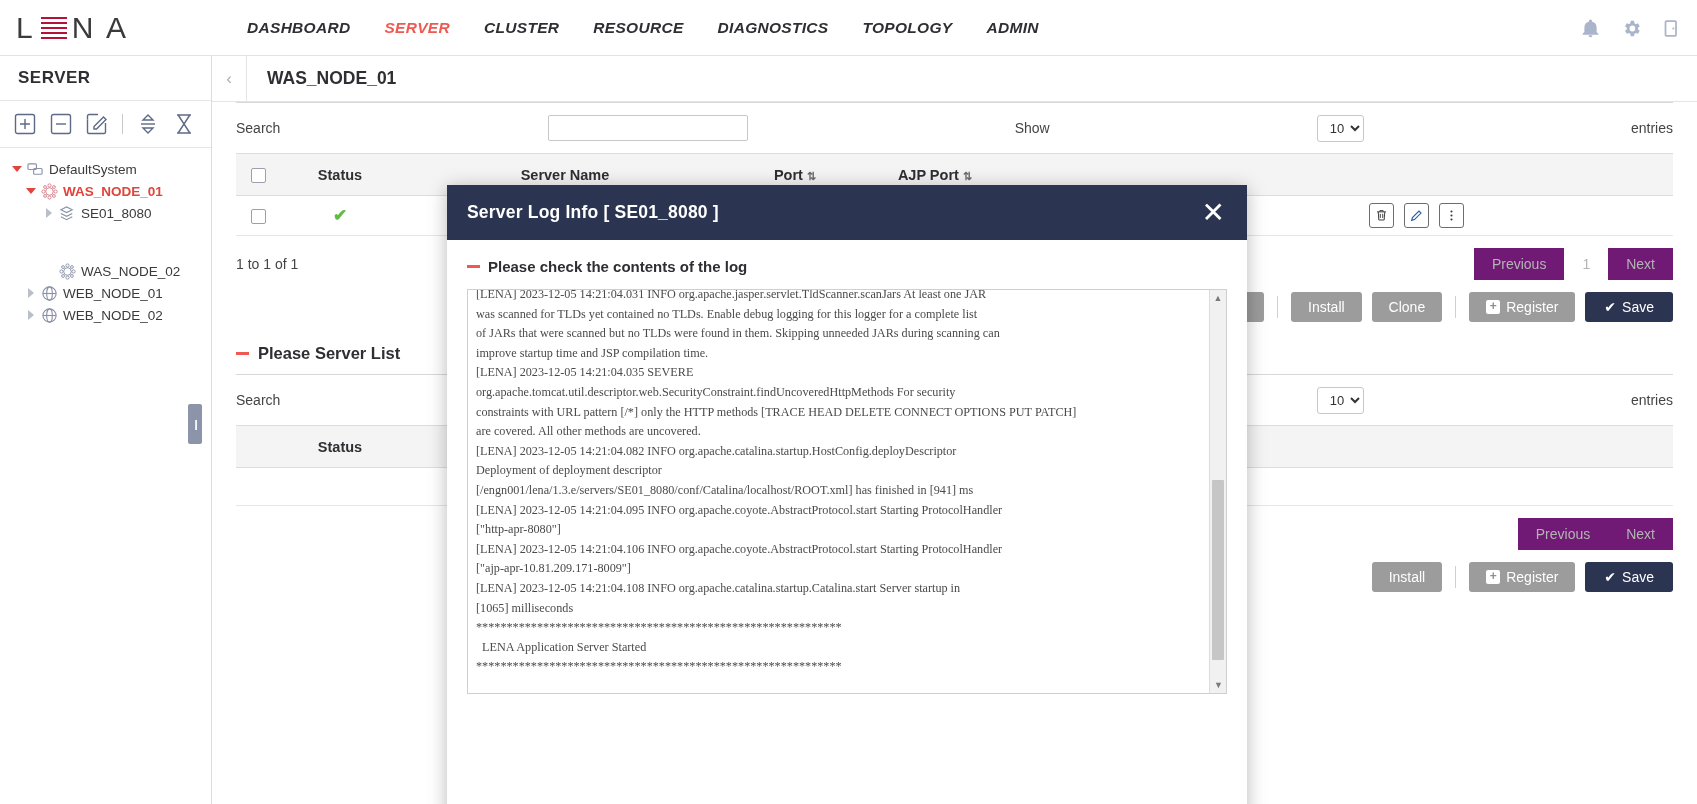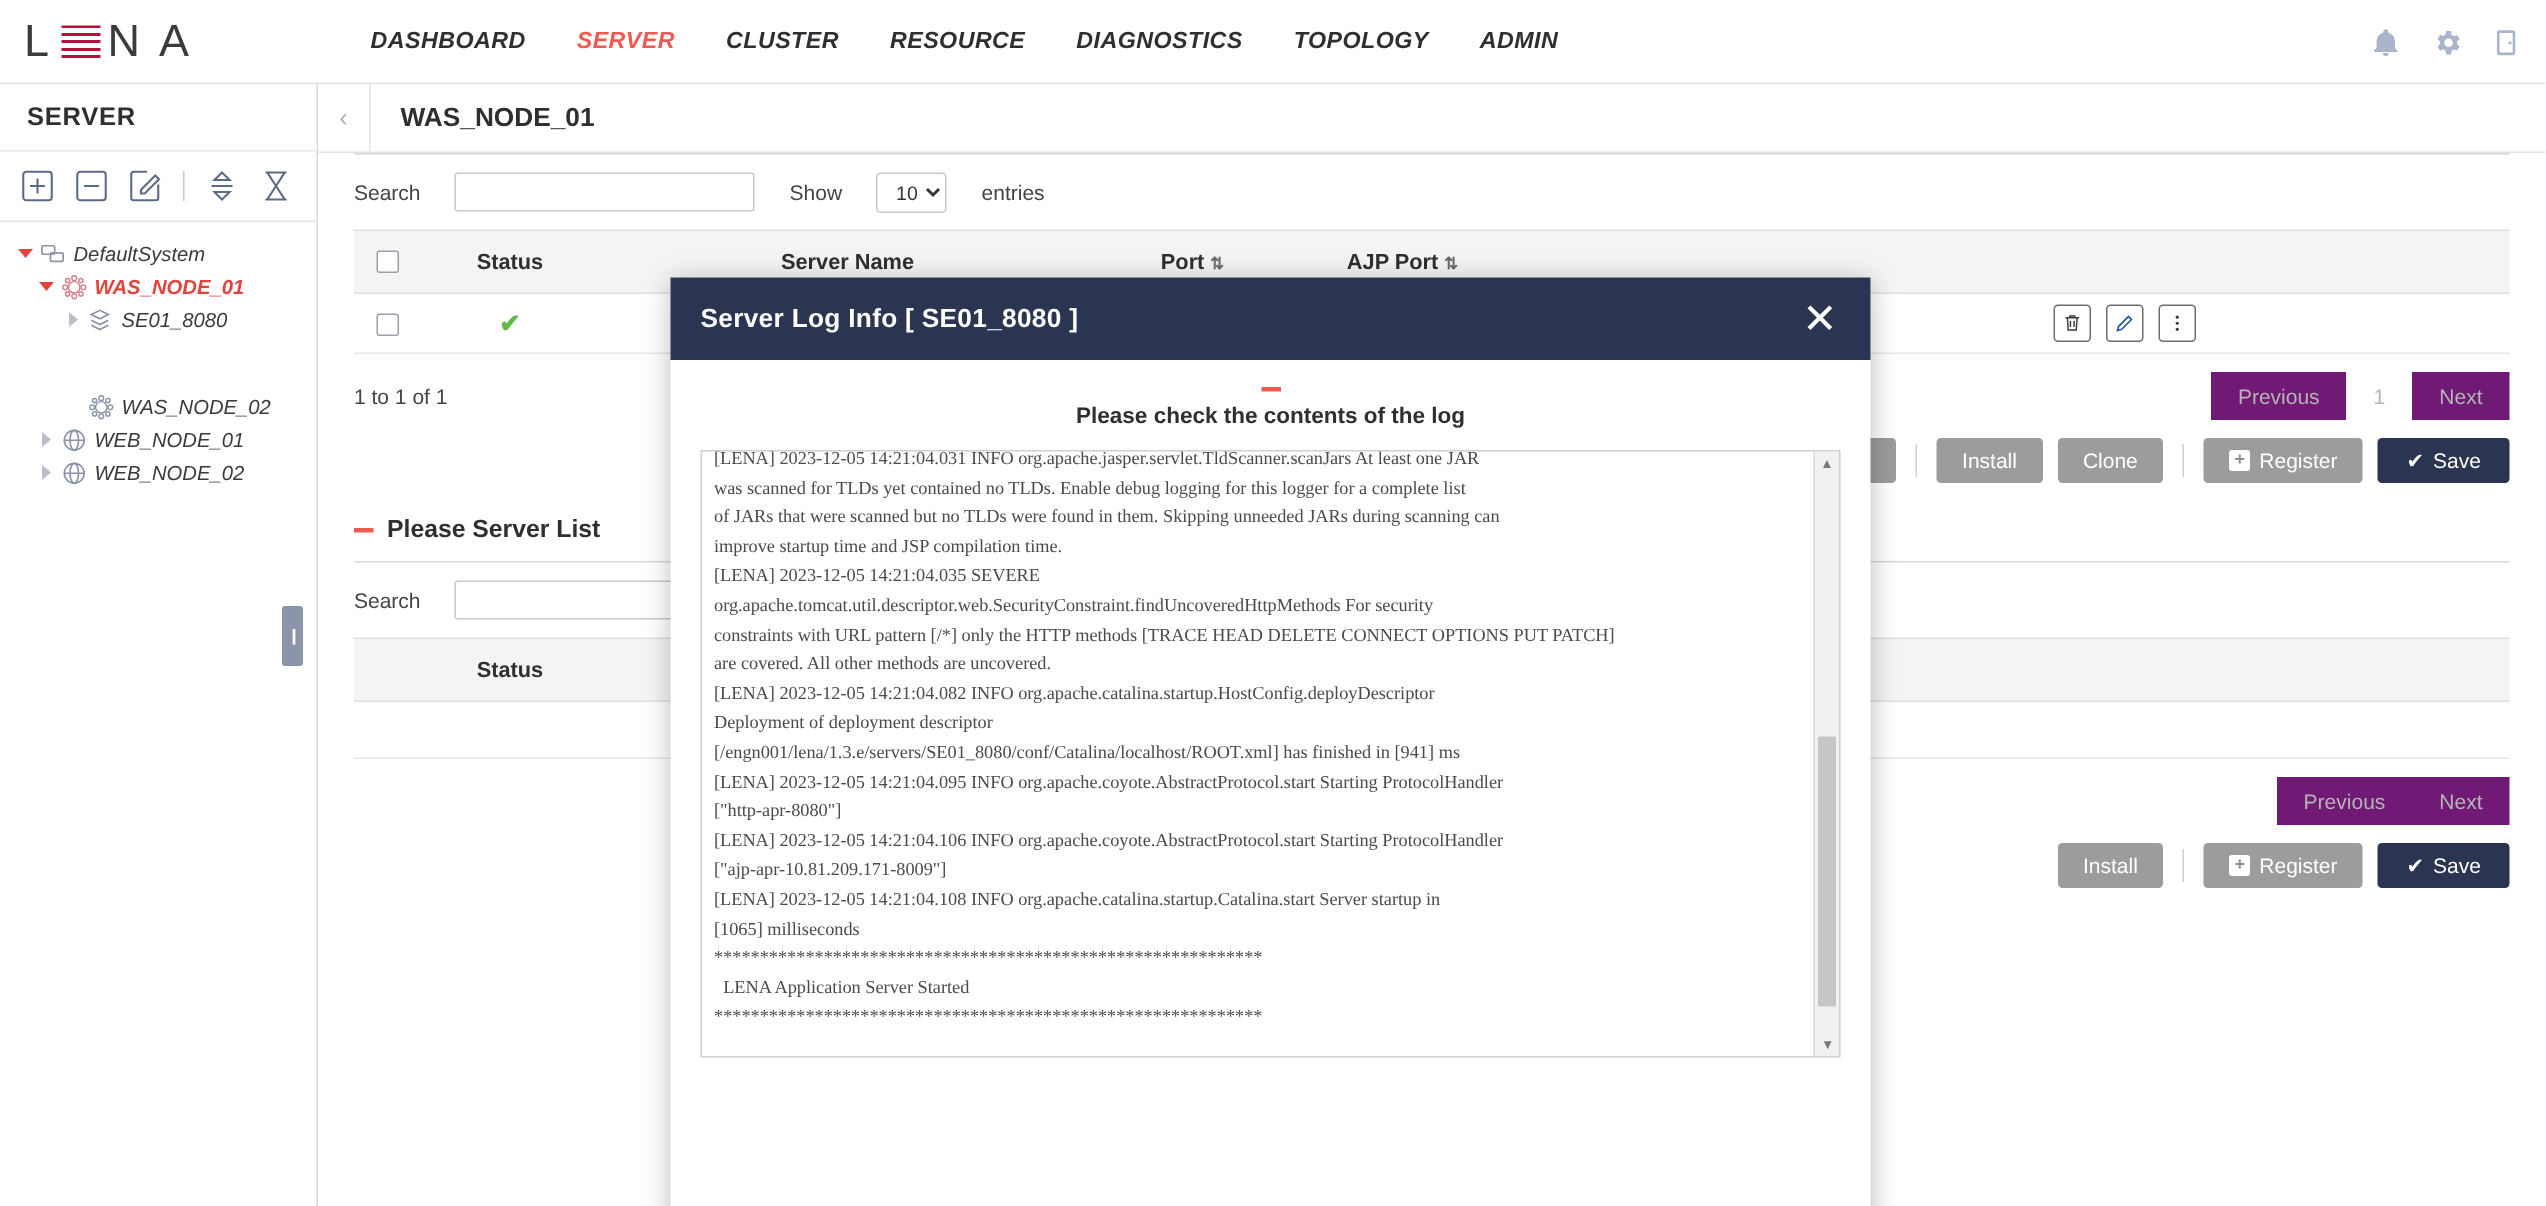--- a/index.html
+++ b/index.html
@@ -53,21 +53,21 @@
     font-size: 17px; font-weight: bold; color: #2f2f33; letter-spacing: .5px;
   }
   .sidebar-tools {
     height: 48px; border-top: 1px solid #e6e6e6; border-bottom: 1px solid #e6e6e6;
     display: flex; align-items: center; gap: 14px; padding-left: 14px;
   }
   .tool { width: 22px; height: 22px; color: #5c6craw; color:#5d6a86; cursor: pointer; }
   .tool svg { display:block; }
   .tool-sep { width: 1px; height: 20px; background: #c9c9c9; }
 
-  .tree { padding: 10px 0 0 8px; font-size: 13.5px; font-style: italic; }
+  .tree { padding: 10px 0 0 8px; font-size: 13.5px; }
   .tnode { display: flex; align-items: center; height: 22px; gap: 5px; white-space: nowrap; }
   .tnode .caret {
     width: 10px; height: 10px; flex: 0 0 10px; display: inline-block; position: relative;
   }
   .caret.down::after {
     content:""; position:absolute; left:0; top:2px;
     border-left: 5px solid transparent; border-right: 5px solid transparent;
     border-top: 6px solid #e1443c;
   }
   .caret.right::after {
@@ -110,21 +110,21 @@
 
   .panel { padding: 0 24px; }
   .sect-head {
     display: flex; align-items: center; gap: 9px;
     font-size: 16.5px; font-weight: bold; color: #2f2f33;
     padding: 22px 0 11px 0;
   }
   .dash { width: 13px; height: 3px; background: #ee5a52; display:inline-block; }
   .rule { height: 1px; background: #d8d8d8; }
 
-  .tbl-ctl { display: flex; align-items: center; justify-content: flex-start; gap: 23px; height: 50px; }
+  .tbl-ctl { display: flex; align-items: center; justify-content: space-between; gap: 23px; height: 50px; }
   .tbl-ctl label { font-size: 14px; color: #444; }
   .tbl-ctl input[type=text] {
     width: 200px; height: 26px; border: 1px solid #c8c8c8; border-radius: 2px;
     padding: 0 6px; font-size: 13px; font-family: "Liberation Sans", sans-serif;
   }
   .tbl-ctl select {
     height: 27px; border: 1px solid #c8c8c8; border-radius: 3px;
     font-size: 13px; padding: 0 2px 0 8px; background: #fff;
     font-family: "Liberation Sans", sans-serif; color:#333;
   }
@@ -195,21 +195,21 @@
     padding: 0 18px 0 20px; justify-content: space-between;
   }
   .modal-title { color: #fff; font-size: 17.5px; font-weight: bold; letter-spacing: .2px; }
   .modal-close {
     color: #fff; font-size: 28px; line-height: 20px; cursor: pointer;
     font-weight: 300; padding: 0 4px;
   }
   .modal-body { padding: 18px 20px 22px 20px; }
   .modal-sub {
     display: flex; align-items: center; gap: 8px;
-    font-size: 15px; font-weight: bold; color: #2f2f33; padding-bottom: 14px; flex-direction: column;
+    font-size: 15px; font-weight: bold; color: #2f2f33; padding-bottom: 14px;
   }
   .logbox {
     height: 405px; border: 1px solid #cfcfcf; background: #fff;
     overflow: hidden; position: relative;
   }
   .logtext {
     position: absolute; left: 8px; right: 22px; top: -5px;
     font-family: Liberation Serif, serif;
     font-size: 12.2px; line-height: 19.6px; color: #4a4a4a;
     white-space: pre-wrap; word-break: break-word;

